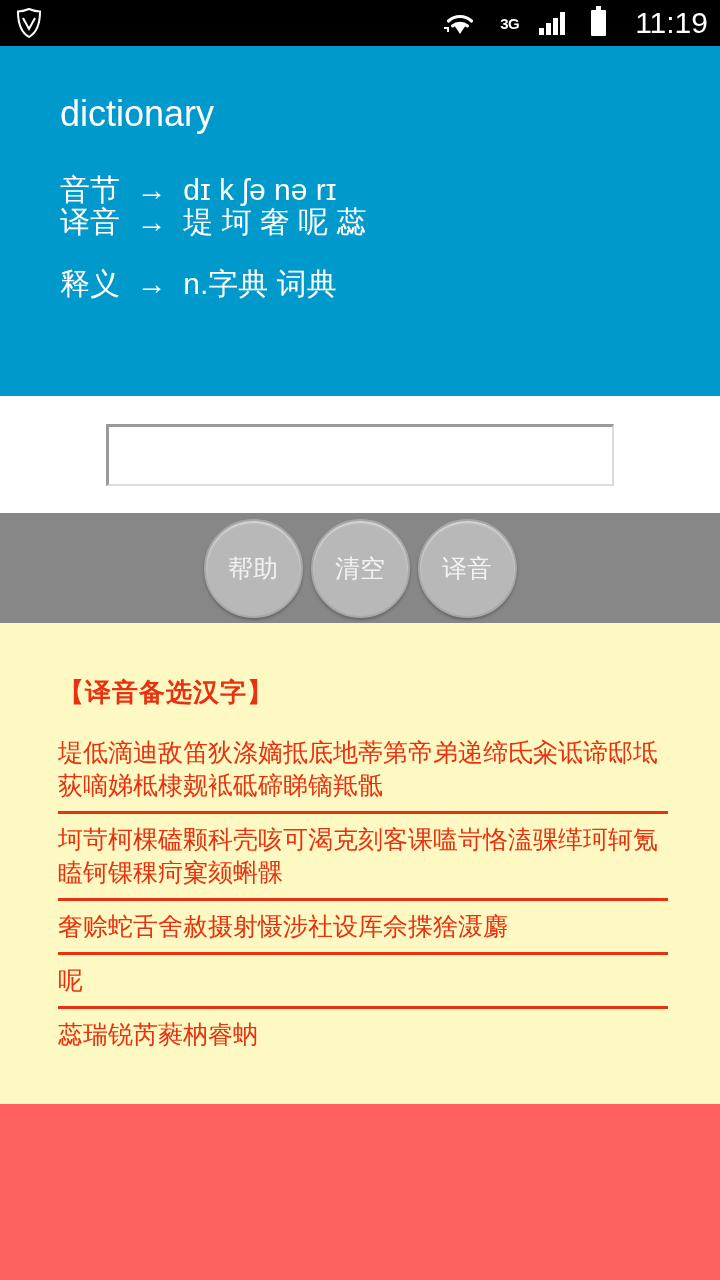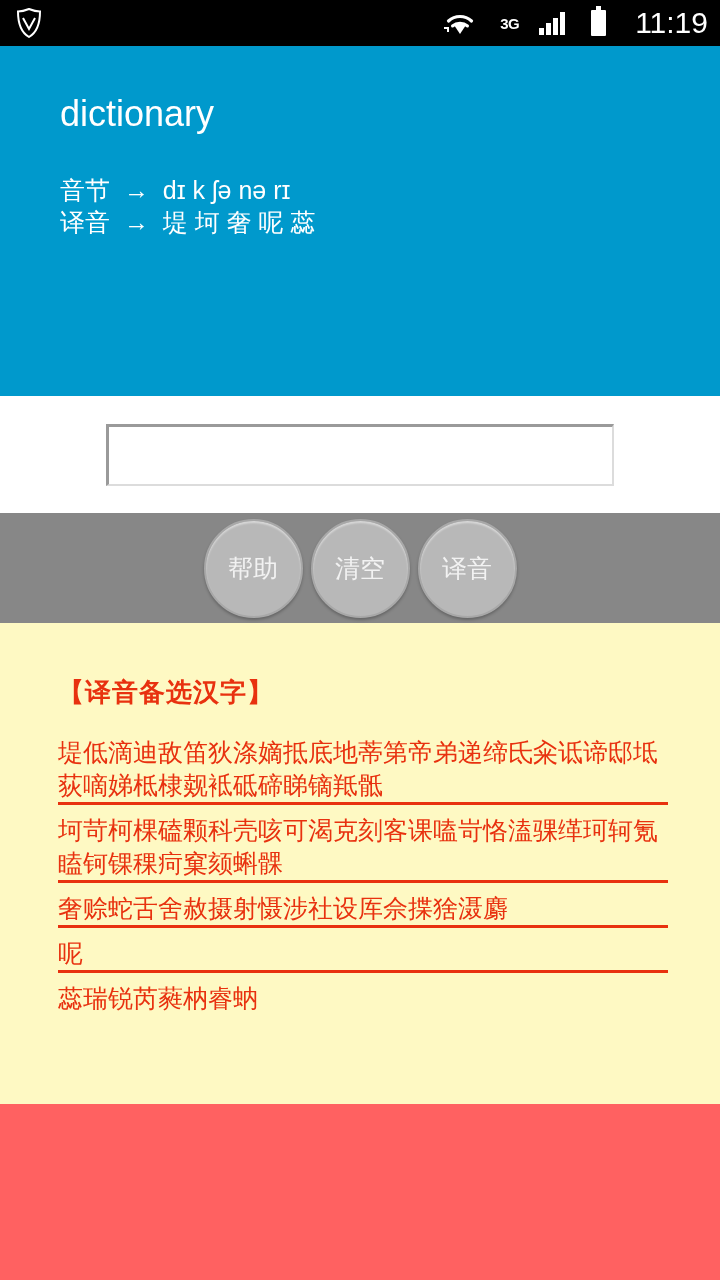--- a/index.html
+++ b/index.html
@@ -63,21 +63,21 @@
     position: relative;
   }
   .app-title {
     font-size: 36px;
     font-weight: normal;
     line-height: 1;
     letter-spacing: 0px;
     margin-bottom: 42px;
   }
   .info-line {
-    font-size: 25px;
+    font-size: 30px;
     line-height: 32px;
     white-space: pre;
   }
   .info-gap { height: 30px; }
 
   
   .input-section {
     background: #ffffff;
     height: 117px;
     display: flex;
@@ -138,21 +138,21 @@
     font-size: 26px;
     font-weight: bold;
     margin-bottom: 26px;
     letter-spacing: 1px;
   }
   .candidate-row {
     color: #e8310f;
     font-size: 25px;
     line-height: 33px;
     border-bottom: 3px solid #e8310f;
-    padding-bottom: 0;
+    padding-bottom: 9px;
     margin-bottom: 9px;
     word-break: break-all;
     width: 610px;
   }
   .candidate-row.last { border-bottom: none; }
 
   
   .bottom-panel {
     background: #ff6161;
     height: 148px;
@@ -189,20 +189,21 @@
     <span class="battery-icon"></span>
     <span class="clock">11:19</span>
   </div>
 </div>
 
 <div class="header">
   <div class="app-title">dictionary</div>
   <div class="info-line">音节  →  dɪ k ʃə nə rɪ</div>
   <div class="info-line">译音  →  堤 坷 奢 呢 蕊</div>
   <div class="info-gap"></div>
+  <div class="info-line">释义  →  n.字典 词典</div>
 </div>
 
 <div class="input-section">
   <input class="word-input" type="text" placeholder="" style="">
 </div>
 
 <div class="button-bar">
   <div class="circle-btn">帮助</div>
   <div class="circle-btn">清空</div>
   <div class="circle-btn">译音</div>

